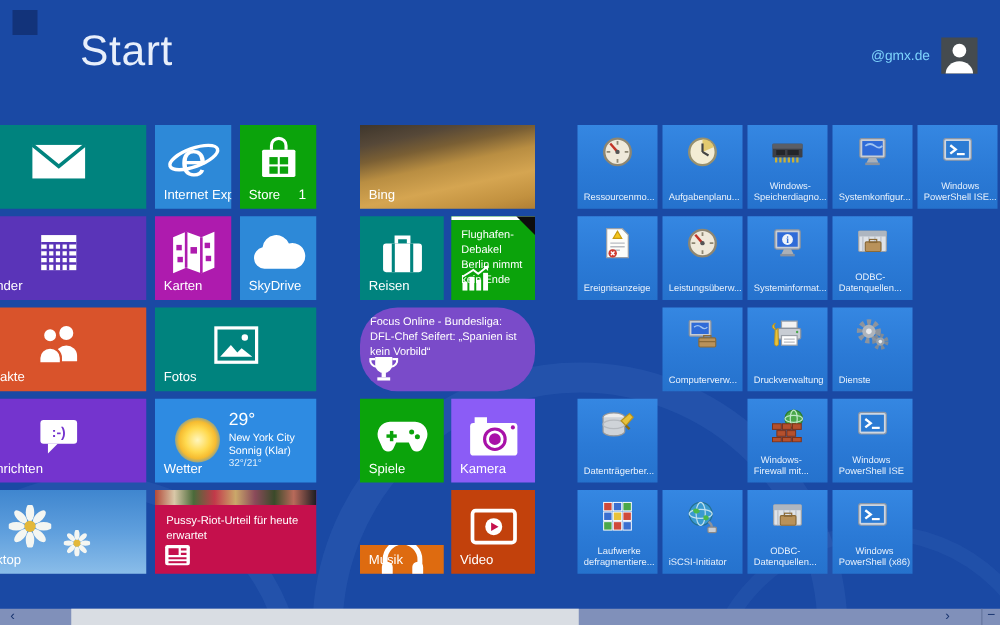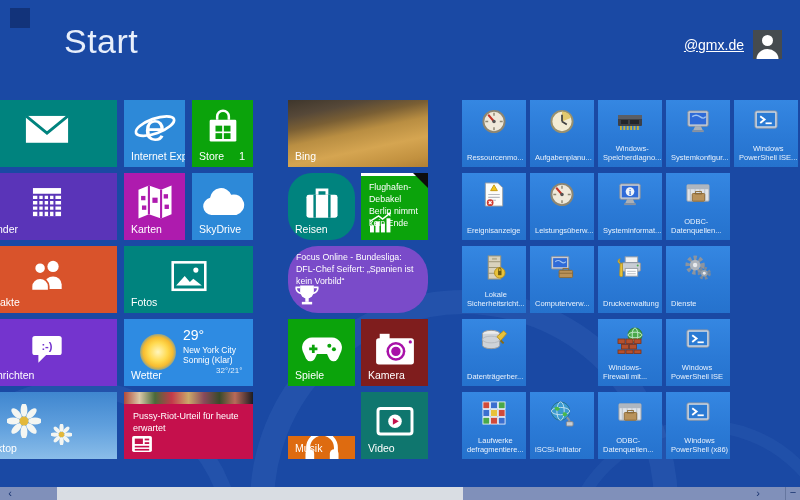--- a/index.html
+++ b/index.html
@@ -7,21 +7,21 @@
     background:#1a49a4;font-family:"Liberation Sans",sans-serif;color:#fff;
     -webkit-font-smoothing:antialiased;}
   .deco{position:absolute;border-radius:50%;pointer-events:none;}
   .deco1{left:250px;top:290px;width:380px;height:380px;border:24px solid rgba(120,165,235,0.10);}
   .deco2{left:-90px;top:380px;width:300px;height:300px;border:16px solid rgba(120,165,235,0.10);}
   .deco3{left:560px;top:420px;width:260px;height:260px;border:12px solid rgba(120,165,235,0.08);}
   .corner-rect{position:absolute;left:10px;top:8px;width:20px;height:20px;background:rgba(8,24,70,0.45);}
   .title{position:absolute;left:64px;top:22px;margin:0;font-size:34px;font-weight:300;
     letter-spacing:.5px;color:#e8effb;}
   .user{position:absolute;right:18px;top:30px;display:flex;align-items:center;gap:9px;}
-  .email{font-size:14px;color:#ffffff;text-decoration:underline;}
+  .email{font-size:11px;color:#7dd3fc;}
   .avatar{width:29px;height:29px;background:#454b4f;display:flex;align-items:flex-end;justify-content:center;overflow:hidden;}
 
   .tile-group{position:absolute;display:grid;grid-auto-rows:67px;row-gap:6px;}
   .group-left{left:-23px;top:100px;grid-template-columns:140px 61px 61px;column-gap:7px;}
   .group-middle{left:288px;top:100px;grid-template-columns:67px 67px;column-gap:6px;}
   .group-right{left:462px;top:100px;grid-template-columns:repeat(5,64px);column-gap:4px;}
 
   .tile{position:relative;overflow:hidden;cursor:pointer;}
   .tile.admin{background:linear-gradient(180deg,#3587e2 0%,#2b7ad6 55%,#2572cd 100%);text-align:center;}
   .tile.bing{background:linear-gradient(168deg,#3e362c 0%,#564838 18%,#7a5f34 32%,#b98e42 48%,#d5a551 68%,#c2913f 88%,#b07f35 100%);}
@@ -44,21 +44,21 @@
 
   .news-strip{position:absolute;left:0;top:0;right:0;height:12px;
     background:linear-gradient(90deg,#b24a3a 0%,#d9c8a8 12%,#4a6a3a 24%,#c23a4a 37%,#caa86a 50%,#8a4a5a 62%,#3a4a2a 74%,#b86a5a 86%,#1d1d22 100%);}
   .news-hl{padding:18px 9px 0 9px;font-size:9px;line-height:1.35;}
 
   .w-sun{position:absolute;left:16px;top:15px;width:36px;height:36px;border-radius:50%;
     background:radial-gradient(circle,#fff6bd 0%,#ffd94e 38%,#f6bb30 58%,rgba(246,187,48,0.25) 78%,rgba(246,187,48,0) 85%);}
   .w-info{position:absolute;left:59px;top:8px;line-height:1.25;}
   .w-temp{font-size:14px;}
   .w-city,.w-cond{font-size:8.5px;}
-  .w-hilo{font-size:8px;opacity:.85;margin-left:33px;}
+  .w-hilo{font-size:8px;opacity:.85;}
 
   .daisy{position:absolute;line-height:0;}
 
   .scrollbar{position:absolute;left:0;right:0;bottom:0;height:13px;background:#8090ba;}
   .sb-arrow{position:absolute;top:0;width:16px;height:13px;font-size:11px;line-height:12px;
     text-align:center;color:#17336f;user-select:none;}
   .sb-arrow.left{left:2px;}
   .sb-arrow.right{left:750px;}
   .sb-thumb{position:absolute;left:57px;top:0;width:406px;height:13px;background:#d9dde3;}
   .sb-zoom{position:absolute;right:0;top:0;width:14px;height:13px;border-left:1px solid #65769f;
@@ -238,21 +238,21 @@
               <rect x="4" y="12" width="16" height="1.8"></rect>
               <rect x="4" y="15.5" width="16" height="1.8"></rect>
             </g>
           </svg></span>
       </div>
     </div>
   <div id="group-middle" class="tile-group group-middle">
       <div class="tile bing" style="grid-area: 1 / 1 / auto / span 2;">
         <span class="tl">Bing</span>
       </div>
-      <div class="tile icon" style="background: rgb(0, 131, 126); --tc: #00837e; grid-area: 2 / 1 / auto / span 1; border-radius: 24px;">
+      <div class="tile icon" style="background: rgb(0, 131, 126); --tc: #00837e; grid-area: 2 / 1 / auto / span 1;">
         <span class="tile-icon">
           <svg width="40" height="36" viewBox="0 0 48 44">
             <path d="M18,13 v-6 h12 v6" stroke="#fff" stroke-width="3.5" fill="none"></path>
             <rect x="5" y="13" width="38" height="28" rx="3" fill="#fff"></rect>
             <path stroke="var(--tc)" stroke-width="3" d="M15,13 v28 M33,13 v28"></path>
           </svg>
         </span>
         <span class="tl">Reisen</span>
       </div>
       <div class="tile headline" style="background: rgb(11, 163, 11); --tc: #0ba30b; grid-area: 2 / 2 / auto / span 1;">
@@ -286,21 +286,21 @@
             <g fill="var(--tc)">
               <rect x="13" y="13" width="3" height="9"></rect>
               <rect x="10" y="16" width="9" height="3"></rect>
               <circle cx="32" cy="14" r="2.2"></circle>
               <circle cx="37" cy="18" r="2.2"></circle>
             </g>
           </svg>
         </span>
         <span class="tl">Spiele</span>
       </div>
-      <div class="tile icon" style="background: #7f1d1d; --tc: #a811a8; grid-area: 4 / 2 / auto / span 1;">
+      <div class="tile icon" style="background: #8b5cf6; --tc: #a811a8; grid-area: 4 / 2 / auto / span 1;">
         <span class="tile-icon">
           <svg width="44" height="36" viewBox="0 0 48 40">
             <rect x="7" y="4" width="11" height="6" fill="#fff"></rect>
             <rect x="3" y="9" width="42" height="29" rx="3" fill="#fff"></rect>
             <circle cx="25" cy="23.5" r="10.5" fill="var(--tc)"></circle>
             <circle cx="25" cy="23.5" r="6.5" fill="none" stroke="#fff" stroke-width="2.5"></circle>
             <circle cx="41" cy="13" r="1.8" fill="var(--tc)"></circle>
           </svg>
         </span>
         <span class="tl">Kamera</span>
@@ -308,21 +308,21 @@
       <div class="tile icon" style="background: rgb(222, 107, 16); --tc: #de6b10; grid-area: 5 / 1 / auto / span 1; margin-top: 44px;">
         <span class="tile-icon">
           <svg width="42" height="40" viewBox="0 0 48 46">
             <path d="M8,32 v-6 a16,16 0 0 1 32,0 v6" stroke="#fff" stroke-width="4.5" fill="none"></path>
             <rect x="5" y="28" width="10" height="16" rx="5" fill="#fff"></rect>
             <rect x="33" y="28" width="10" height="16" rx="5" fill="#fff"></rect>
           </svg>
         </span>
         <span class="tl">Musik</span>
       </div>
-      <div class="tile icon" style="background: #0f766e; --tc: #c5104c; grid-area: 5 / 2 / auto / span 1;">
+      <div class="tile icon" style="background: #c2410c; --tc: #c5104c; grid-area: 5 / 2 / auto / span 1;">
         <span class="tile-icon">
           <svg width="42" height="34" viewBox="0 0 48 40">
             <rect x="4" y="5" width="40" height="30" rx="3" fill="none" stroke="#fff" stroke-width="3.5"></rect>
             <circle cx="24" cy="20" r="8" fill="#fff"></circle>
             <path d="M21.5,16 l7,4 -7,4 z" fill="var(--tc)"></path>
           </svg>
         </span>
         <span class="tl">Video</span>
       </div>
     </div>
@@ -433,34 +433,20 @@
           <svg width="27" height="25" viewBox="0 0 28 26">
             <rect x="2.5" y="4" width="23" height="17" rx="1" fill="#dfe3e8" stroke="#9aa0a8"></rect>
             <rect x="2.5" y="4" width="23" height="4.5" fill="#aeb6c0"></rect>
             <path d="M6,8.5 v12.5 M11,8.5 v12.5 M16,8.5 v12.5 M21,8.5 v12.5" stroke="#b8bec6" stroke-width="1"></path>
             <rect x="8" y="13" width="13" height="8" rx="1" fill="#b9925a" stroke="#8a6a38"></rect>
             <rect x="11.5" y="11" width="6" height="2.5" fill="none" stroke="#8a6a38"></rect>
           </svg>
         </span>
         <span class="tl">ODBC-
 Datenquellen...</span>
-      </div>
-      <div class="tile admin" style="grid-area: 3 / 1;">
-        <span class="tile-icon">
-          <svg width="25" height="27" viewBox="0 0 26 28">
-            <rect x="7" y="2" width="13" height="24" fill="#d9d2bd" stroke="#9a9478"></rect>
-            <path d="M7,8 h13 M7,14 h13 M7,20 h13" stroke="#9a9478"></path>
-            <rect x="11" y="4" width="5" height="2" fill="#b5ae92"></rect>
-            <circle cx="19" cy="19.5" r="5.5" fill="#e8c23a" stroke="#b8921f"></circle>
-            <rect x="17.2" y="17.5" width="3.6" height="4.5" fill="#6b5a10"></rect>
-            <path d="M17.8,17.5 v-1.5 a1.2,1.5 0 0 1 2.4,0 v1.5" stroke="#6b5a10" fill="none"></path>
-          </svg>
-        </span>
-        <span class="tl">Lokale
-Sicherheitsricht...</span>
       </div>
       <div class="tile admin" style="grid-area: 3 / 2;">
         <span class="tile-icon">
           <svg width="27" height="26" viewBox="0 0 28 27">
             <rect x="3" y="2.5" width="18" height="13" rx="1" fill="#c8cdd4" stroke="#8a929e"></rect>
             <rect x="4.8" y="4.3" width="14.4" height="9.4" fill="#2f6bd8"></rect>
             <path d="M7,8 q3,-2.5 6,0 t5,0" stroke="#9fc4f2" stroke-width="1.2" fill="none"></path>
             <rect x="11" y="17" width="14" height="7.5" rx="1" fill="#b9925a" stroke="#8a6a38"></rect>
             <path d="M15,17 v-2 h6 v2" stroke="#8a6a38" fill="none"></path>
             <path d="M11,20 h14" stroke="#8a6a38"></path>

